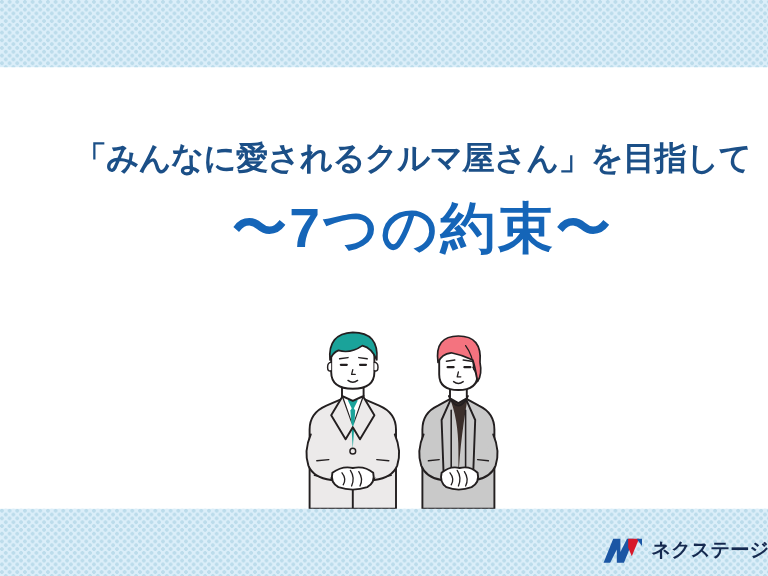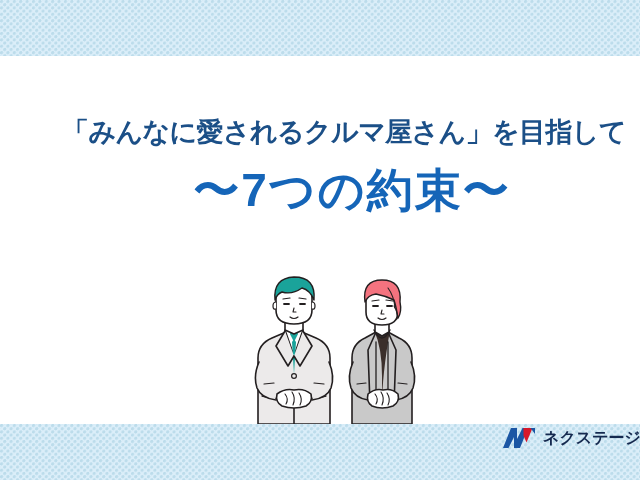--- a/index.html
+++ b/index.html
@@ -68,21 +68,21 @@
     top: 272px;
     width: 190px;
     height: 155px;
   }
   #illustration svg { display: block; }
 
   
   #logo {
     position: absolute;
     left: 502px;
-    top: 423px;
+    top: 444px;
     width: 130px;
     height: 30px;
     display: flex;
     align-items: center;
     gap: 7px;
   }
   #logo-mark { width: 34px; height: 24px; flex: none; }
   #logo-text {
     font-size: 16px;
     font-weight: 700;

